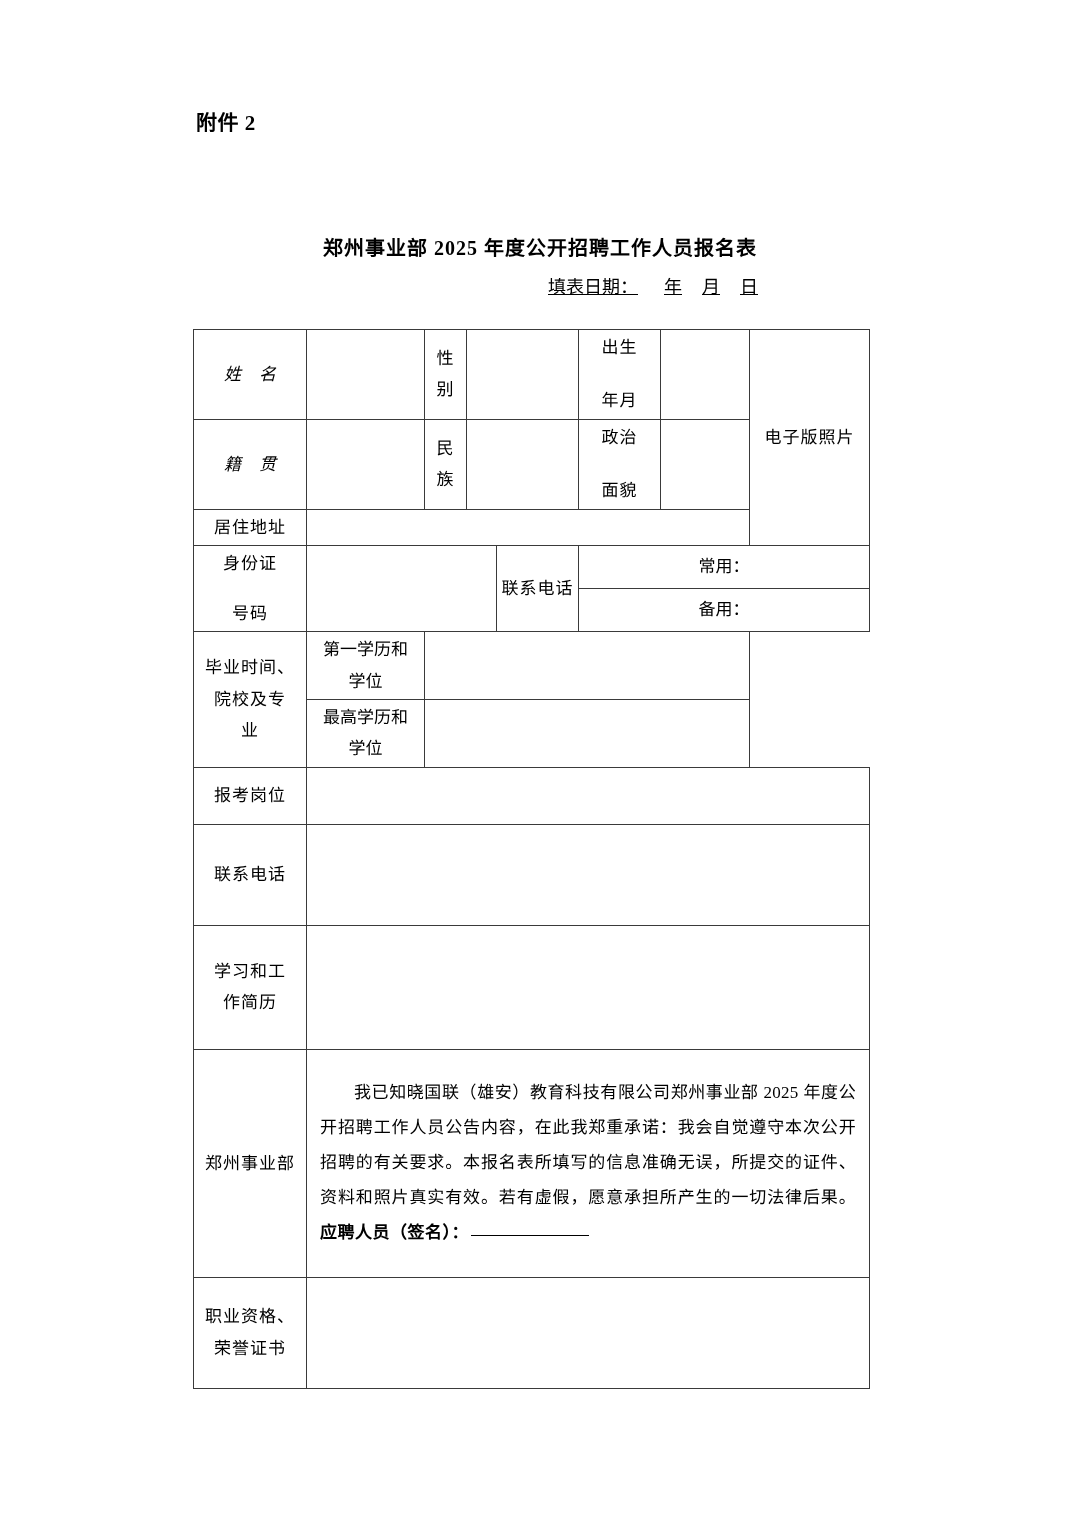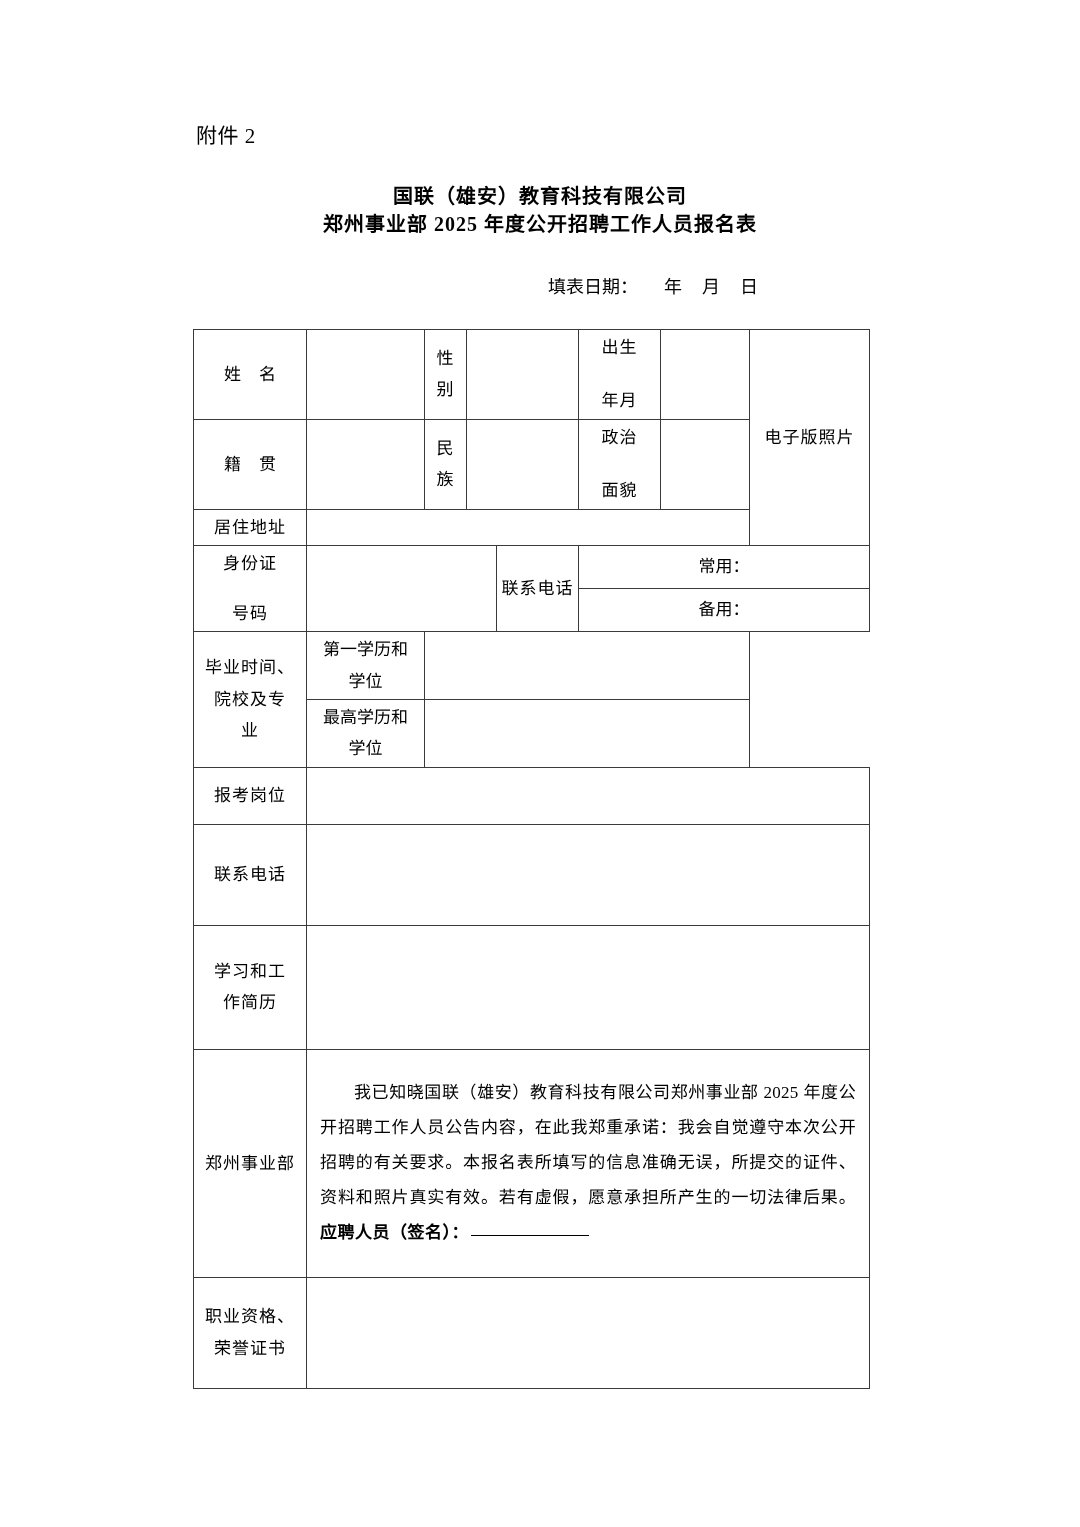--- a/index.html
+++ b/index.html
@@ -22,45 +22,46 @@
     left: 0; top: 0;
     width: 1080px;
     height: 1527px;
     overflow: hidden;
   }
 
   
   .attach-label {
     position: absolute;
     left: 196px;
-    top: 119px;
+    top: 106px;
     font-size: 21px;
-    font-weight: normal;
+    font-weight: bold;
     letter-spacing: 0.5px;
     white-space: nowrap;
   }
   .doc-title {
     position: absolute;
     left: 0;
     width: 1080px;
     text-align: center;
     font-size: 20px;
     font-weight: bold;
     letter-spacing: 1px;
     white-space: nowrap;
   }
   .doc-title.line1 { top: 180px; }
-  .doc-title.line2 { top: 208px; }
+  .doc-title.line2 { top: 232px; }
 
   .fill-date {
     position: absolute;
     left: 548px;
     top: 272px;
     font-size: 18px;
     white-space: nowrap;
+    text-decoration: underline;
   }
   .fill-date .gap { display: inline-block; width: 26px; }
   .fill-date .gap-small { display: inline-block; width: 20px; }
 
   
   .form-table {
     position: absolute;
     left: 193px;
     top: 329px;
     width: 676px;
@@ -70,21 +71,21 @@
   }
   .form-table td {
     border: 1px solid #3a3a3a;
     text-align: center;
     vertical-align: middle;
     padding: 2px 3px;
     line-height: 1.85;
     font-size: 17px;
   }
   .lbl { letter-spacing: 1px; }
-  .lbl-wide { letter-spacing: 7px; text-indent: 7px; }
+  .lbl-wide { letter-spacing: 7px; text-indent: 7px; font-style: italic; }
   .tall { line-height: 2.55; }
   .left-pad {
     text-align: left;
     padding-left: 11px;
     margin-left: 26px;
   }
   .photo-cell {
     letter-spacing: 1px;
   }
 
@@ -115,21 +116,20 @@
     margin-left: 2px;
   }
 </style>
 </head>
 <body>
 
 <div class="page">
 
   <div class="attach-label">附件 2</div>
 
-  <div class="doc-title line1">国联（雄安）教育科技有限公司</div>
 
   <div class="doc-title line2">郑州事业部 2025 年度公开招聘工作人员报名表</div>
 
   <div class="fill-date">
     <span>填表日期：</span><span class="gap"></span><span>年</span><span class="gap-small"></span><span>月</span><span class="gap-small"></span><span>日</span>
   </div>
 
   <table class="form-table">
     <colgroup>
       <col style="width:113px">

